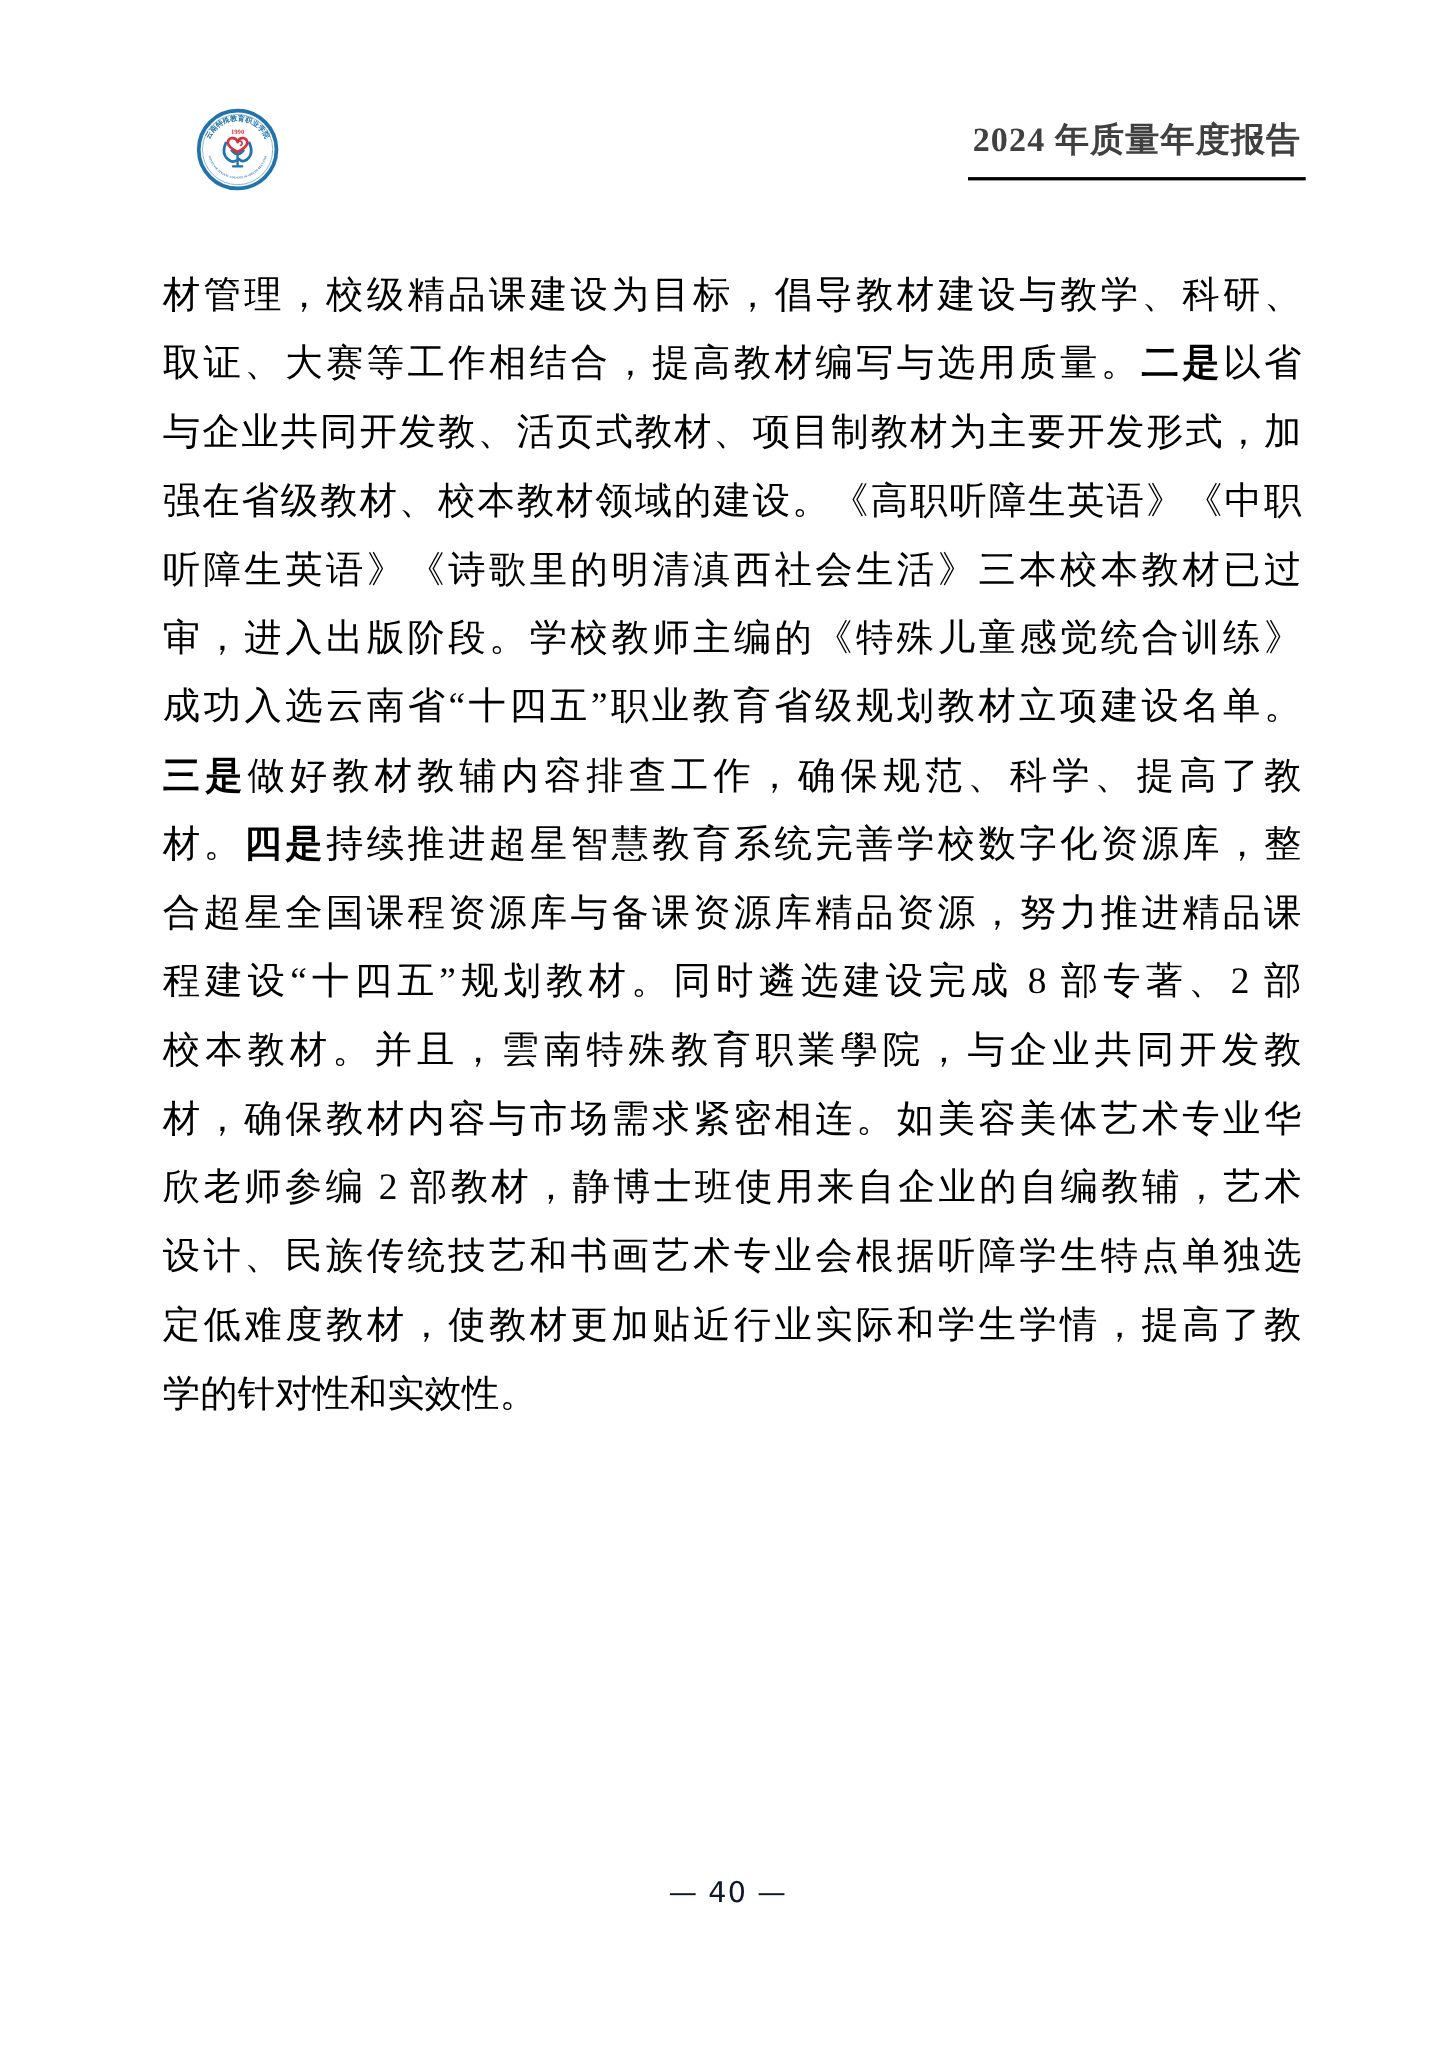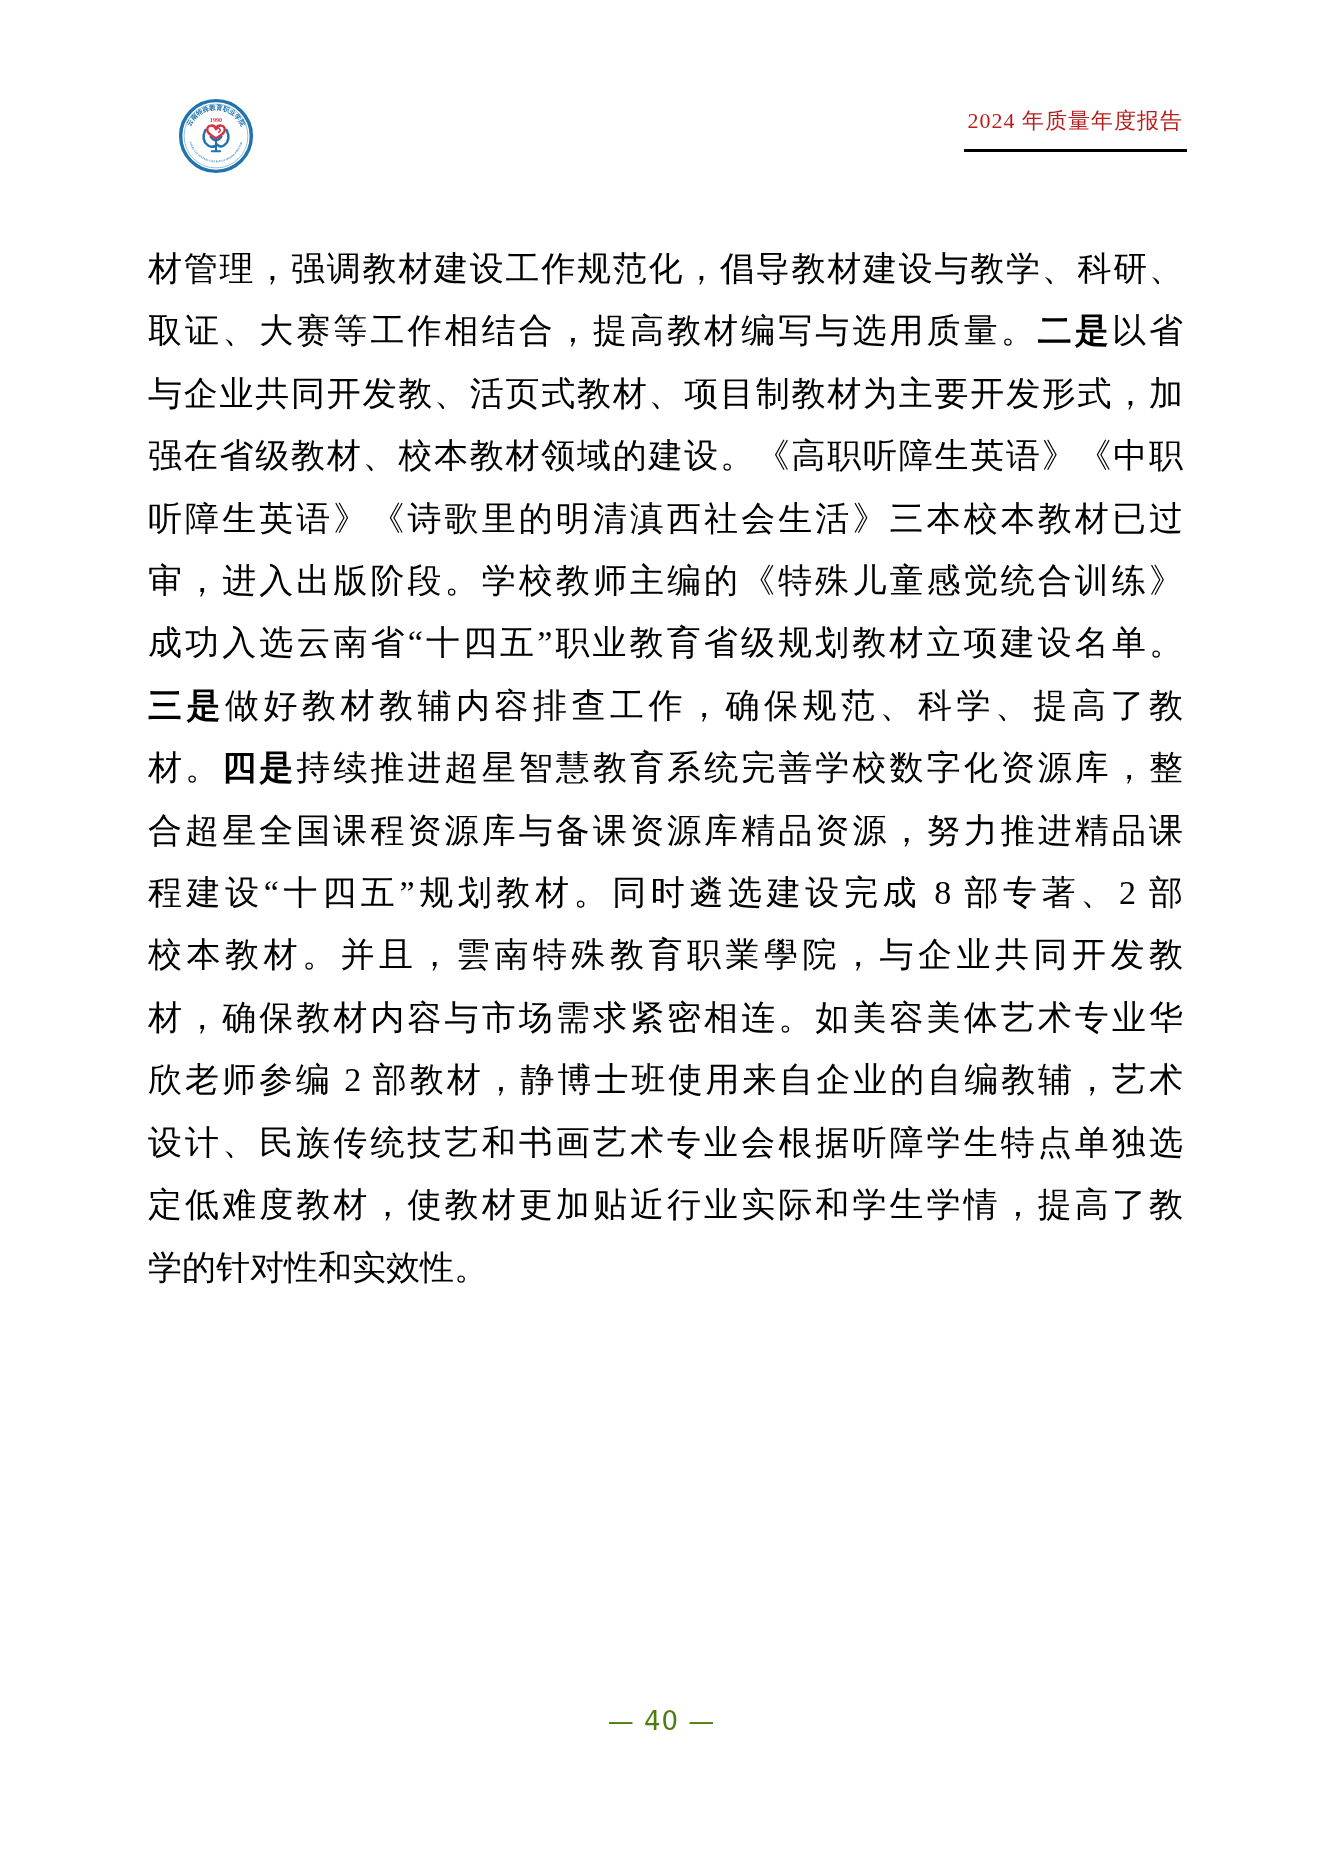--- a/index.html
+++ b/index.html
@@ -42,23 +42,23 @@
   }
 
   .report-title-wrap {
     position:absolute;
     top:106px;
     right:136px;
     border-bottom:3px solid #000;
     padding:0 4px 13px 4px;
   }
   .report-title {
-    font-size:22px;
-    font-weight:normal;
-    color:#b91c1c;
+    font-size:31px;
+    font-weight:bold;
+    color:#404040;
     white-space:nowrap;
     letter-spacing:1px;
   }
 
   
   .body-text {
     position:absolute;
     top:238px;
     left:148px;
     width:1035px;
@@ -77,21 +77,21 @@
 
   
   .footer {
     position:absolute;
     top:1706px;
     left:0;
     width:100%;
     text-align:center;
     font-family:"DejaVu Sans","Liberation Sans",sans-serif;
     font-size:26px;
-    color:#4d7c0f;
+    color:#0f172a;
     letter-spacing:1px;
   }
 </style>
 </head>
 <body>
 
 <div class="page">
 
   <div class="header">
 
@@ -121,21 +121,21 @@
       </svg>
 
     </div>
 
     <div class="report-title-wrap">
       <span class="report-title">2024 年质量年度报告</span>
     </div>
   </div>
 
   <div class="body-text">
-      <div class="body-line"><span>材管理，强调教材建设工作规范化，倡导教材建设与教学、科研、</span></div>
+      <div class="body-line"><span>材管理，校级精品课建设为目标，倡导教材建设与教学、科研、</span></div>
       <div class="body-line"><span>取证、大赛等工作相结合，提高教材编写与选用质量。</span><span class="seg-bold">二是</span><span>以省</span></div>
       <div class="body-line"><span>与企业共同开发教、活页式教材、项目制教材为主要开发形式，加</span></div>
       <div class="body-line"><span>强在省级教材、校本教材领域的建设。《高职听障生英语》《中职</span></div>
       <div class="body-line"><span>听障生英语》《诗歌里的明清滇西社会生活》三本校本教材已过</span></div>
       <div class="body-line"><span>审，进入出版阶段。学校教师主编的《特殊儿童感觉统合训练》</span></div>
       <div class="body-line"><span>成功入选云南省“十四五”职业教育省级规划教材立项建设名单。</span></div>
       <div class="body-line"><span class="seg-bold">三是</span><span>做好教材教辅内容排查工作，确保规范、科学、提高了教</span></div>
       <div class="body-line"><span>材。</span><span class="seg-bold">四是</span><span>持续推进超星智慧教育系统完善学校数字化资源库，整</span></div>
       <div class="body-line"><span>合超星全国课程资源库与备课资源库精品资源，努力推进精品课</span></div>
       <div class="body-line"><span>程建设“十四五”规划教材。同时遴选建设完成 8 部专著、2 部</span></div>

